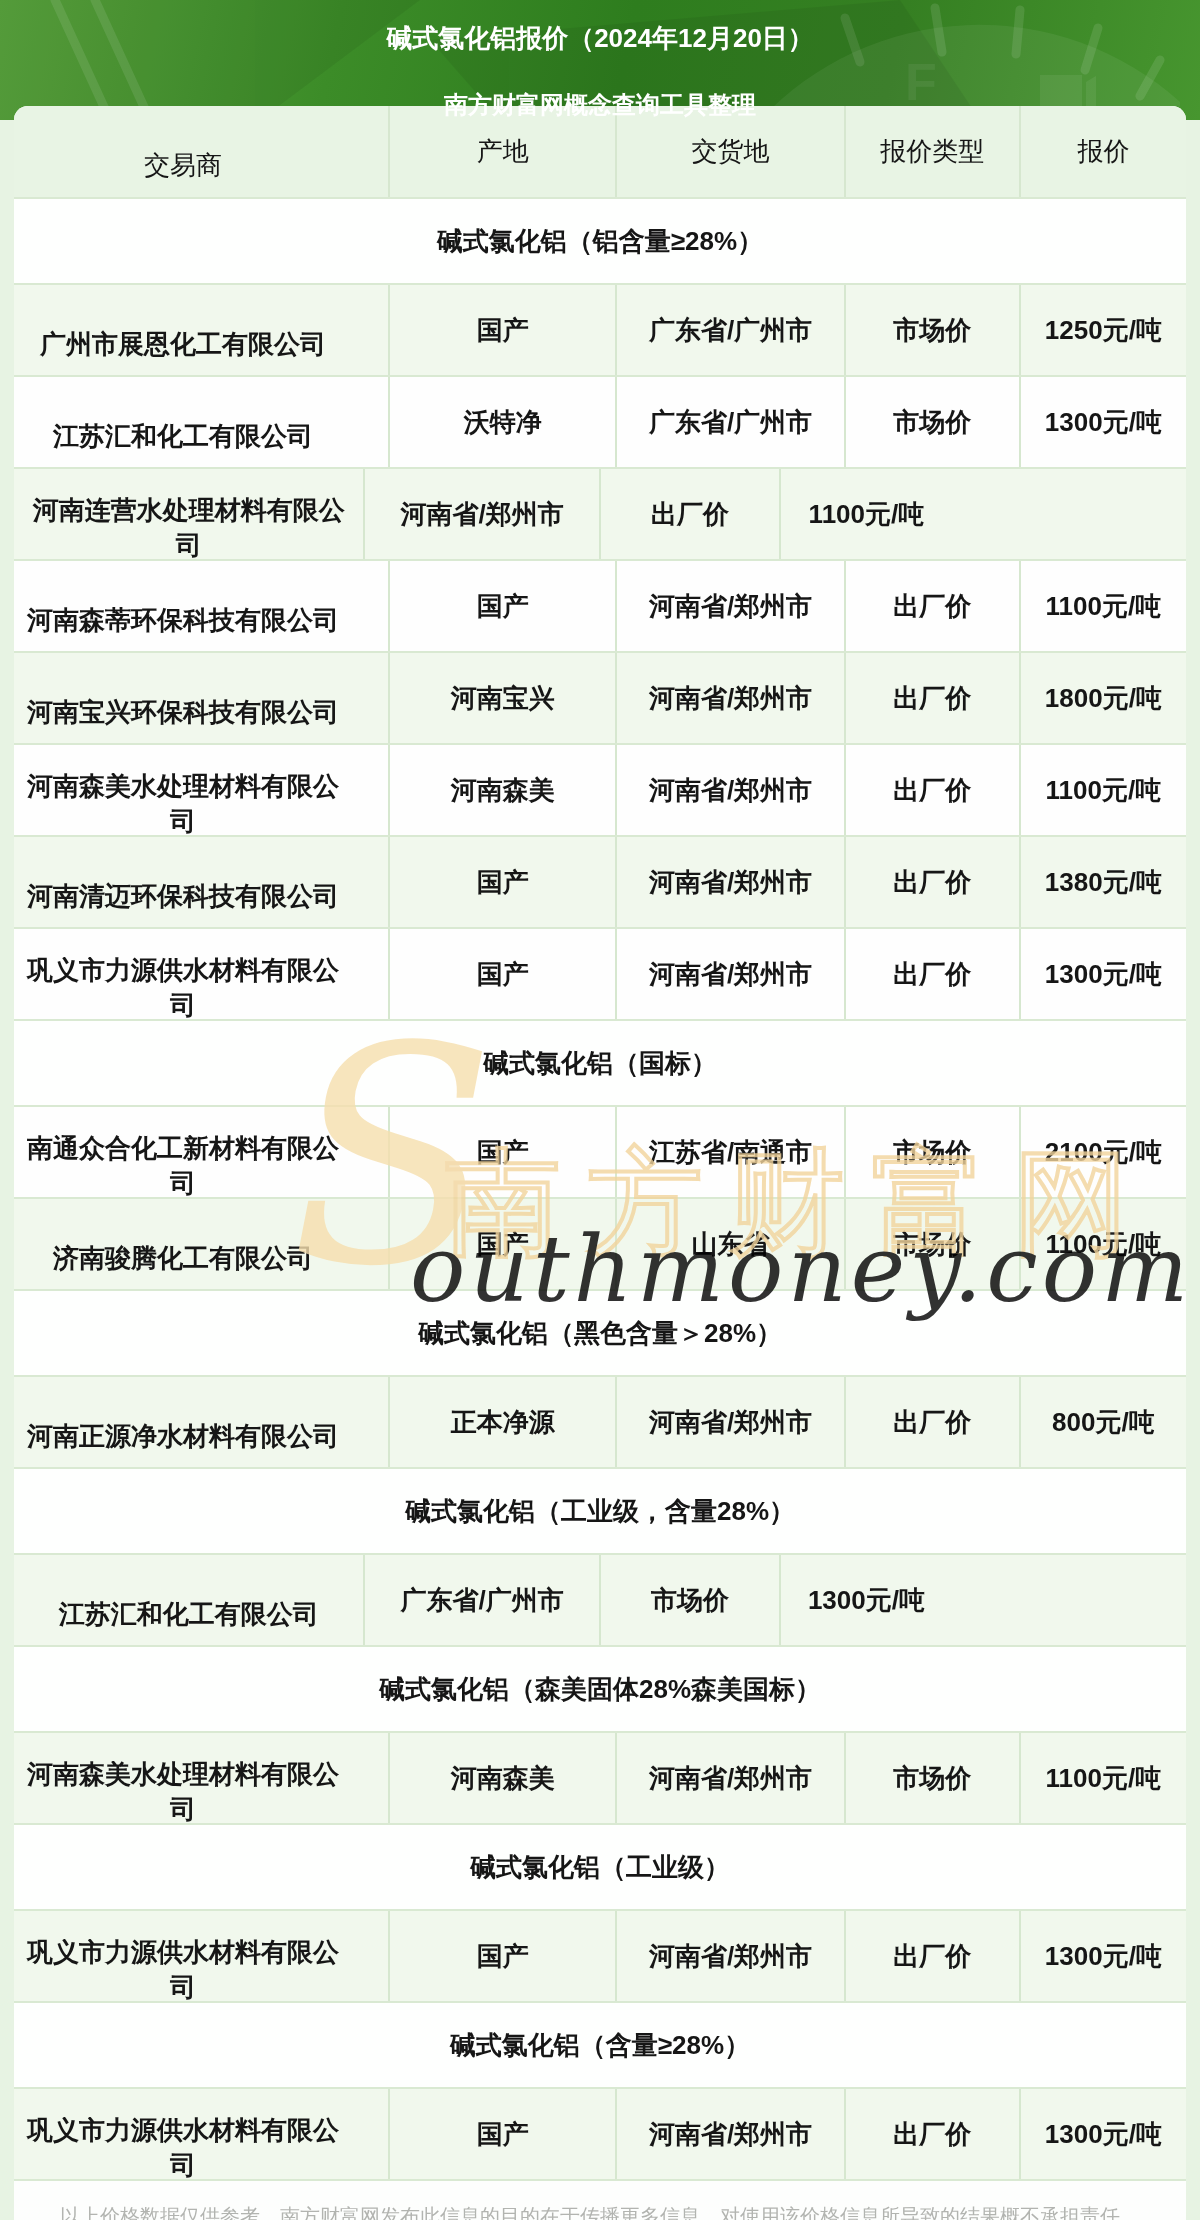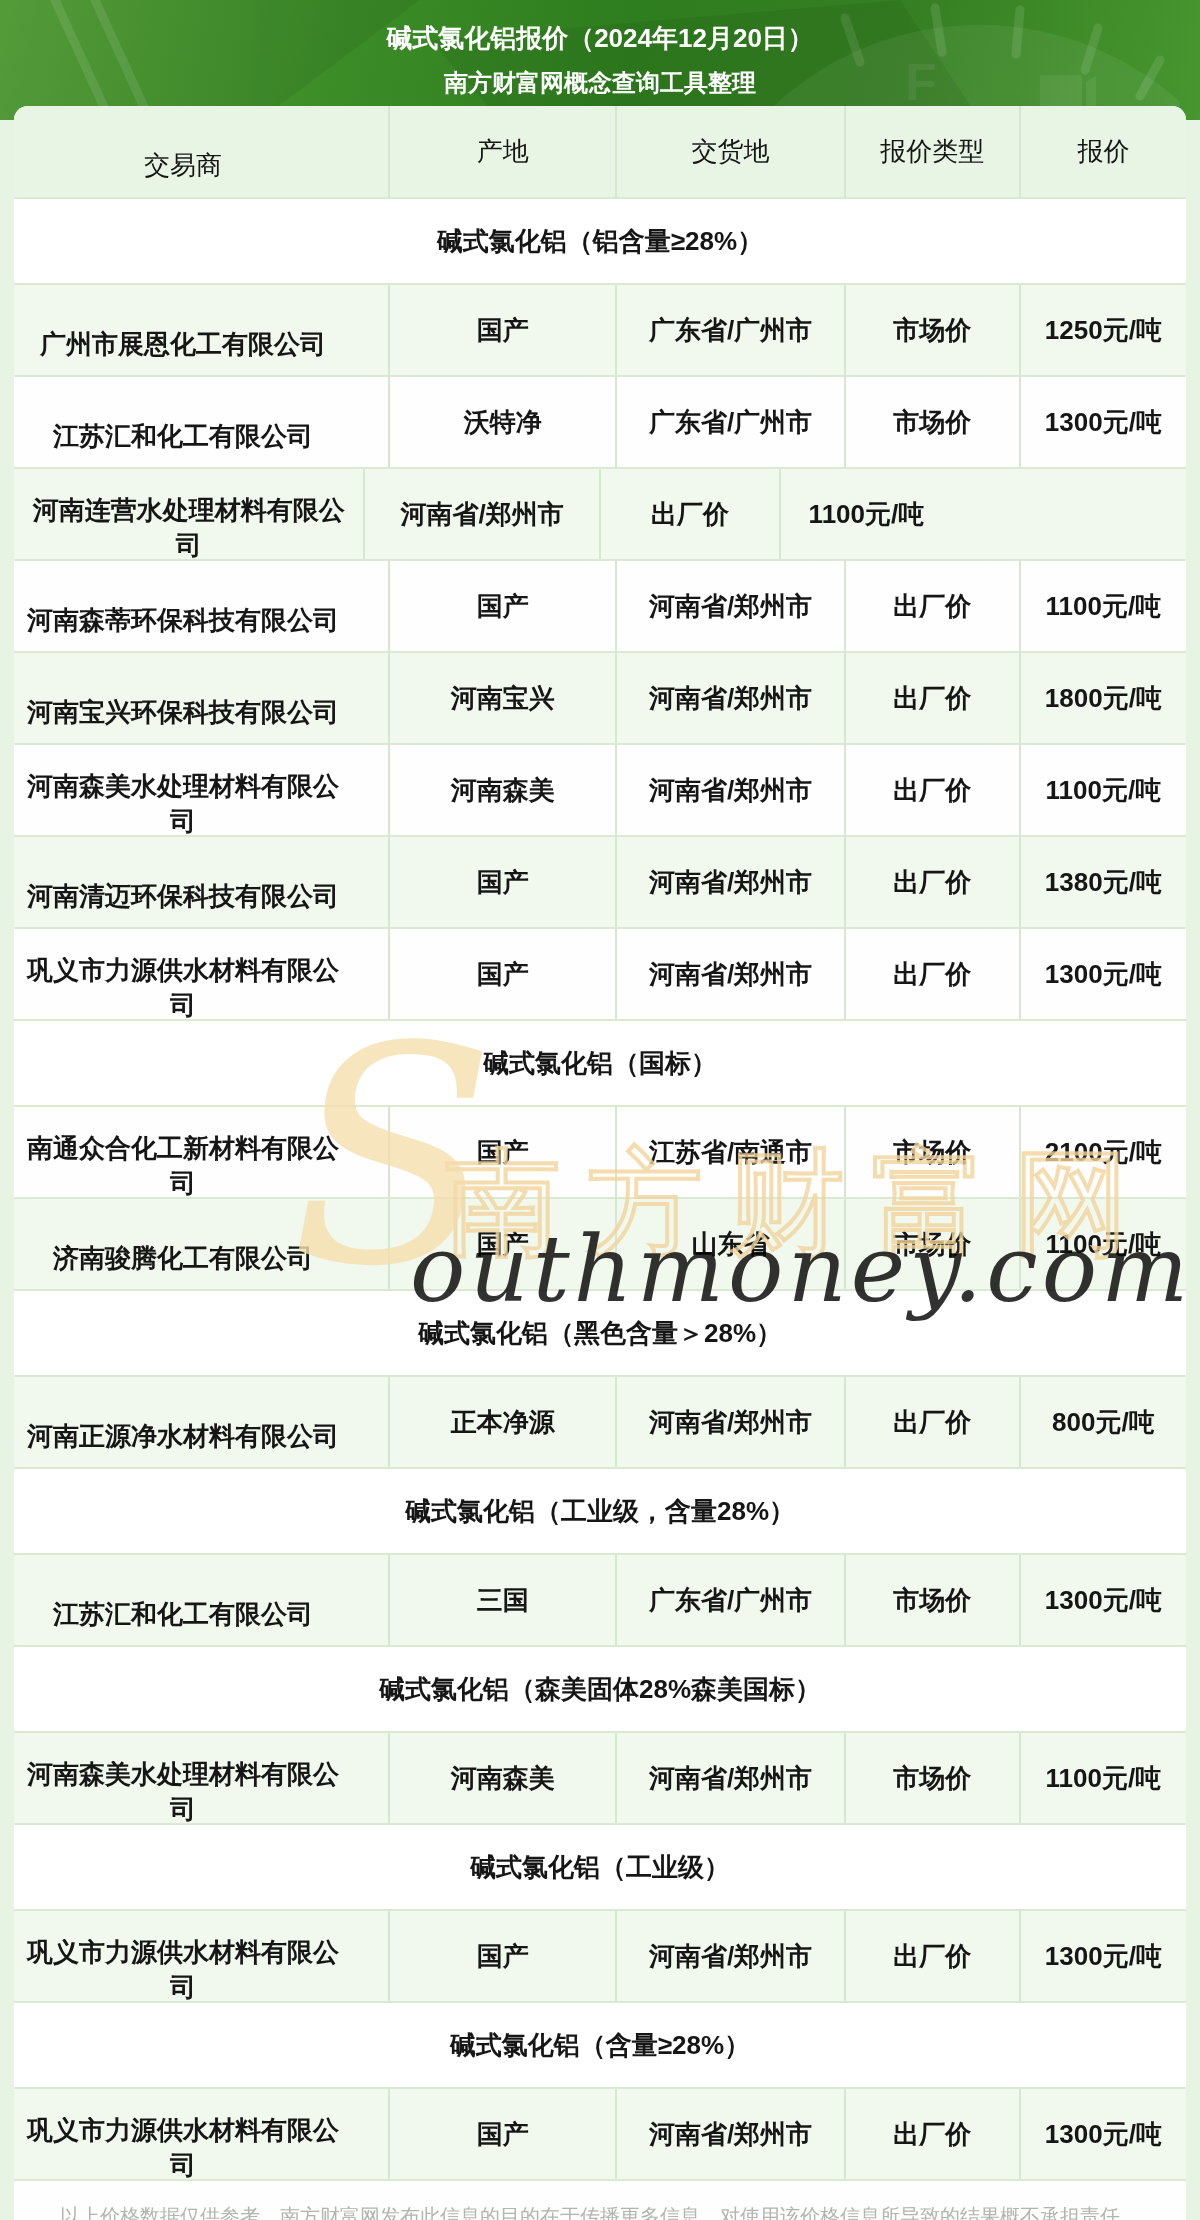--- a/index.html
+++ b/index.html
@@ -14,21 +14,21 @@
   
   .banner{
     position:relative;
     height:120px;
     background:linear-gradient(102deg,#5aa53e 0%,#3c8c28 28%,#2e7d1e 52%,#357f22 74%,#47962f 100%);
     overflow:hidden;
   }
   .banner svg{position:absolute;inset:0;}
   .banner-text{
     position:absolute;inset:0;
-    display:flex;flex-direction:column;align-items:center;justify-content:flex-start;
+    display:flex;flex-direction:column;align-items:center;justify-content:space-between;
     padding-top:22px;
     color:#ffffff;
     z-index:2;
   }
   .banner-title{font-size:26px;font-weight:700;line-height:1.25;}
   .banner-subtitle{font-size:24px;font-weight:700;margin-top:14px;line-height:1.2;}
   
   .table-wrap{
     position:relative;
     margin:-14px 14px 0 14px;
@@ -211,21 +211,20 @@
       <div class="t-row t-data tinted">
         <div class="t-cell c0">河南正源净水材料有限公司</div>
         <div class="t-cell c1">正本净源</div>
         <div class="t-cell c2">河南省/郑州市</div>
         <div class="t-cell c3">出厂价</div>
         <div class="t-cell c4">800元/吨</div>
       </div>
       <div class="t-section">碱式氯化铝（工业级，含量28%）</div>
       <div class="t-row t-data tinted">
         <div class="t-cell c0">江苏汇和化工有限公司</div>
-        <div class="t-cell c1">三国</div>
         <div class="t-cell c2">广东省/广州市</div>
         <div class="t-cell c3">市场价</div>
         <div class="t-cell c4">1300元/吨</div>
       </div>
       <div class="t-section">碱式氯化铝（森美固体28%森美国标）</div>
       <div class="t-row t-data tinted">
         <div class="t-cell c0">河南森美水处理材料有限公司</div>
         <div class="t-cell c1">河南森美</div>
         <div class="t-cell c2">河南省/郑州市</div>
         <div class="t-cell c3">市场价</div>

